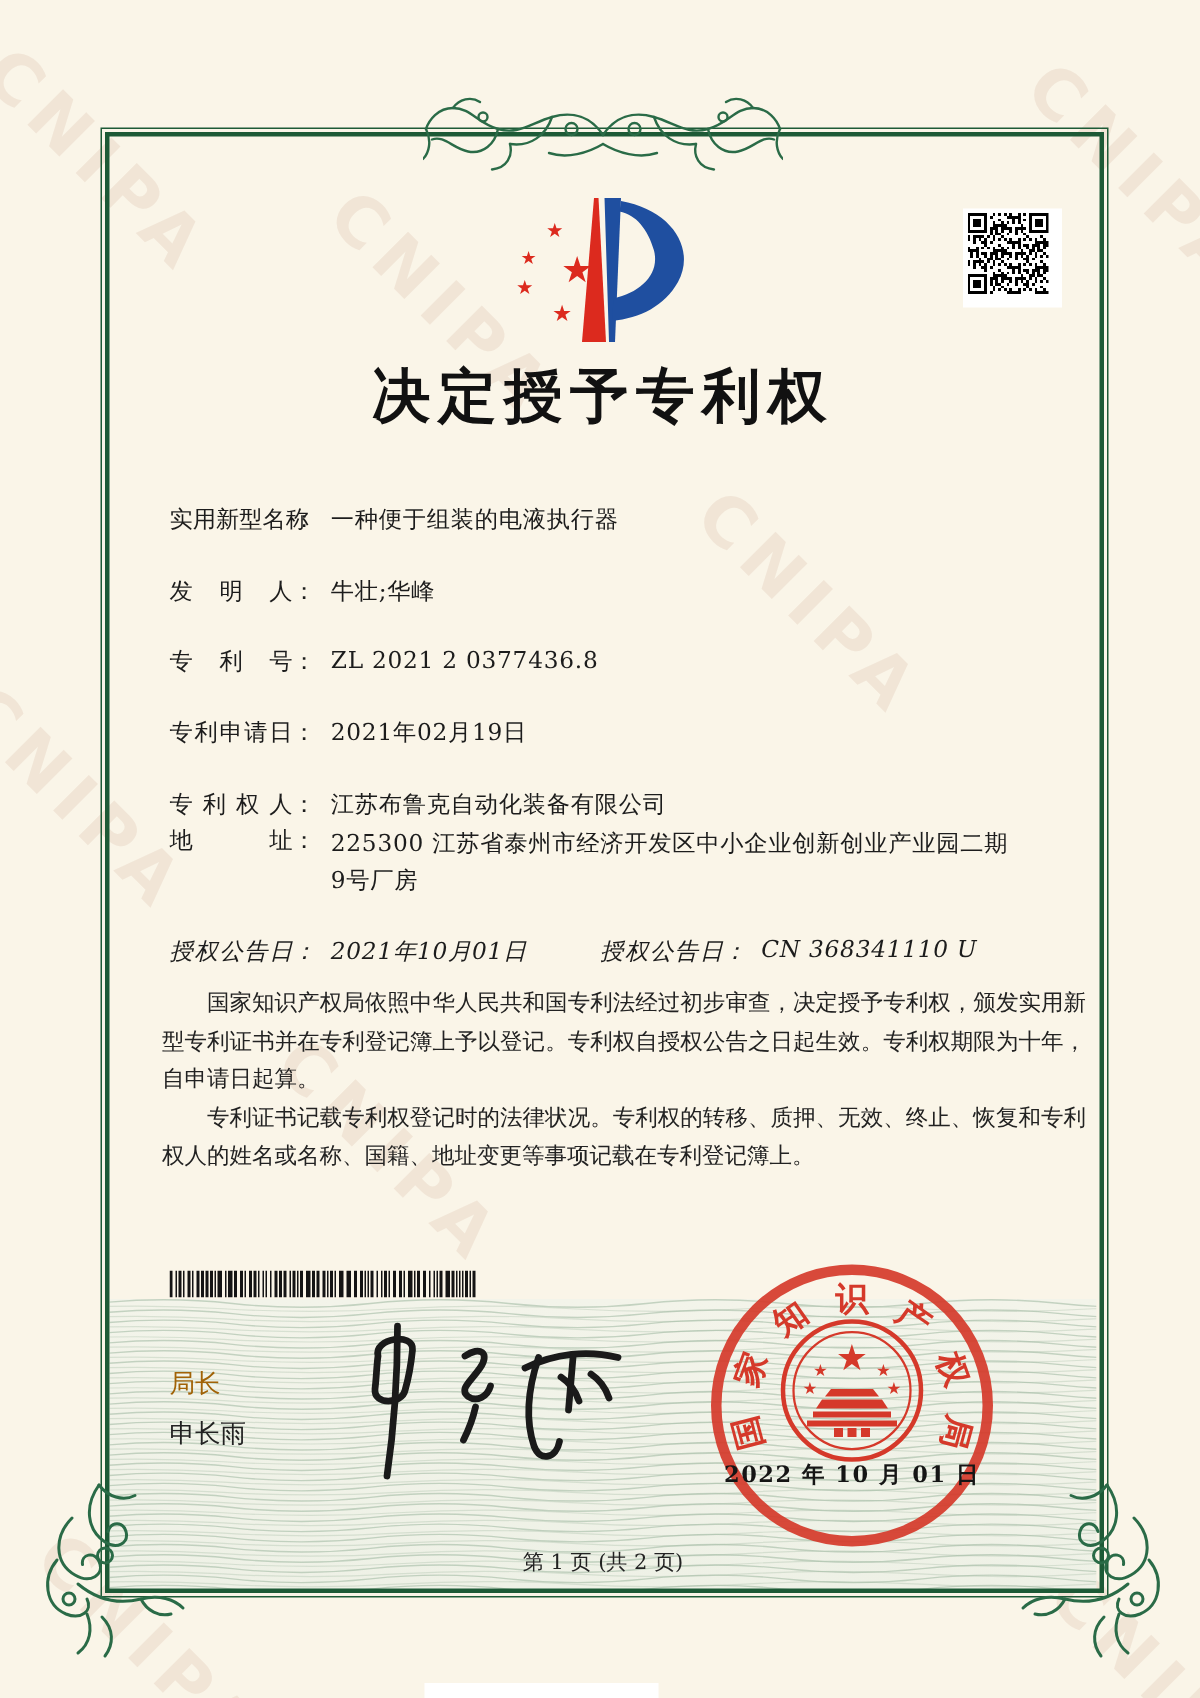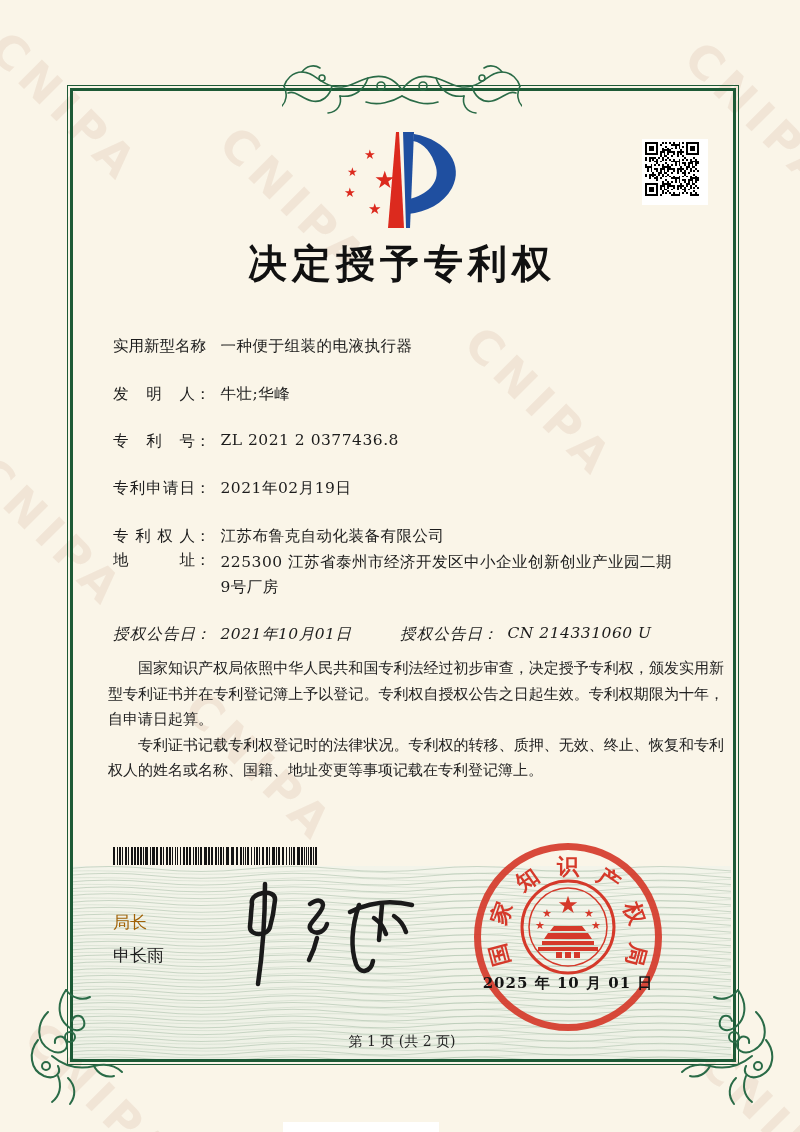--- a/index.html
+++ b/index.html
@@ -556,21 +556,21 @@
     </div>
     <div class="frow" style="top:526px;">
       <span class="flabel">专利权人</span><span class="colon">：</span><span class="fvalue">江苏布鲁克自动化装备有限公司</span>
     </div>
     <div class="frow" style="top:550px;">
       <span class="flabel">地址</span><span class="colon">：</span><span class="fvalue wrap">225300 江苏省泰州市经济开发区中小企业创新创业产业园二期9号厂房</span>
     </div>
     <div class="frow" style="top:624px;font-style:italic;">
       <span class="flabel">授权公告日</span><span class="colon">：</span><span class="fvalue">2021年10月01日</span>
       <span class="grant2">
-        <span class="flabel">授权公告日</span><span class="colon">：</span><span class="fvalue">CN 214331060 U</span>
+        <span class="flabel">授权公告日</span><span class="colon">：</span><span class="fvalue">CN 368341110 U</span>
       </span>
     </div>
   </div>
 
   <div class="body-text">
     <p>国家知识产权局依照中华人民共和国专利法经过初步审查，决定授予专利权，颁发实用新型专利证书并在专利登记簿上予以登记。专利权自授权公告之日起生效。专利权期限为十年，自申请日起算。</p>
     <p>专利证书记载专利权登记时的法律状况。专利权的转移、质押、无效、终止、恢复和专利权人的姓名或名称、国籍、地址变更等事项记载在专利登记簿上。</p>
   </div>
 
   <svg class="barcode" id="barcode-svg" viewBox="0 0 207 18" preserveAspectRatio="none">
@@ -682,18 +682,18 @@
     <div id="seal-chars">
         <span class="seal-char" style="left: 18.4193px; top: 105.376px; transform: rotate(-105deg);">国</span>
         <span class="seal-char" style="left: 20.2818px; top: 62.7166px; transform: rotate(-70deg);">家</span>
         <span class="seal-char" style="left: 46.2761px; top: 28.8402px; transform: rotate(-35deg);">知</span>
         <span class="seal-char" style="left: 87px; top: 16px; transform: rotate(0deg);">识</span>
         <span class="seal-char" style="left: 127.724px; top: 28.8402px; transform: rotate(35deg);">产</span>
         <span class="seal-char" style="left: 153.718px; top: 62.7166px; transform: rotate(70deg);">权</span>
         <span class="seal-char" style="left: 155.581px; top: 105.376px; transform: rotate(105deg);">局</span>
       </div>
   </div>
-  <div class="seal-date">2025 年 10 月 01 日</div>
+  <div class="seal-date">2022 年 10 月 01 日</div>
 
   <div class="page-info">第 1 页 (共 2 页)</div>
   <div class="cont-box">其他事项参见续页</div>
 
 </div>
 
 </body></html>

